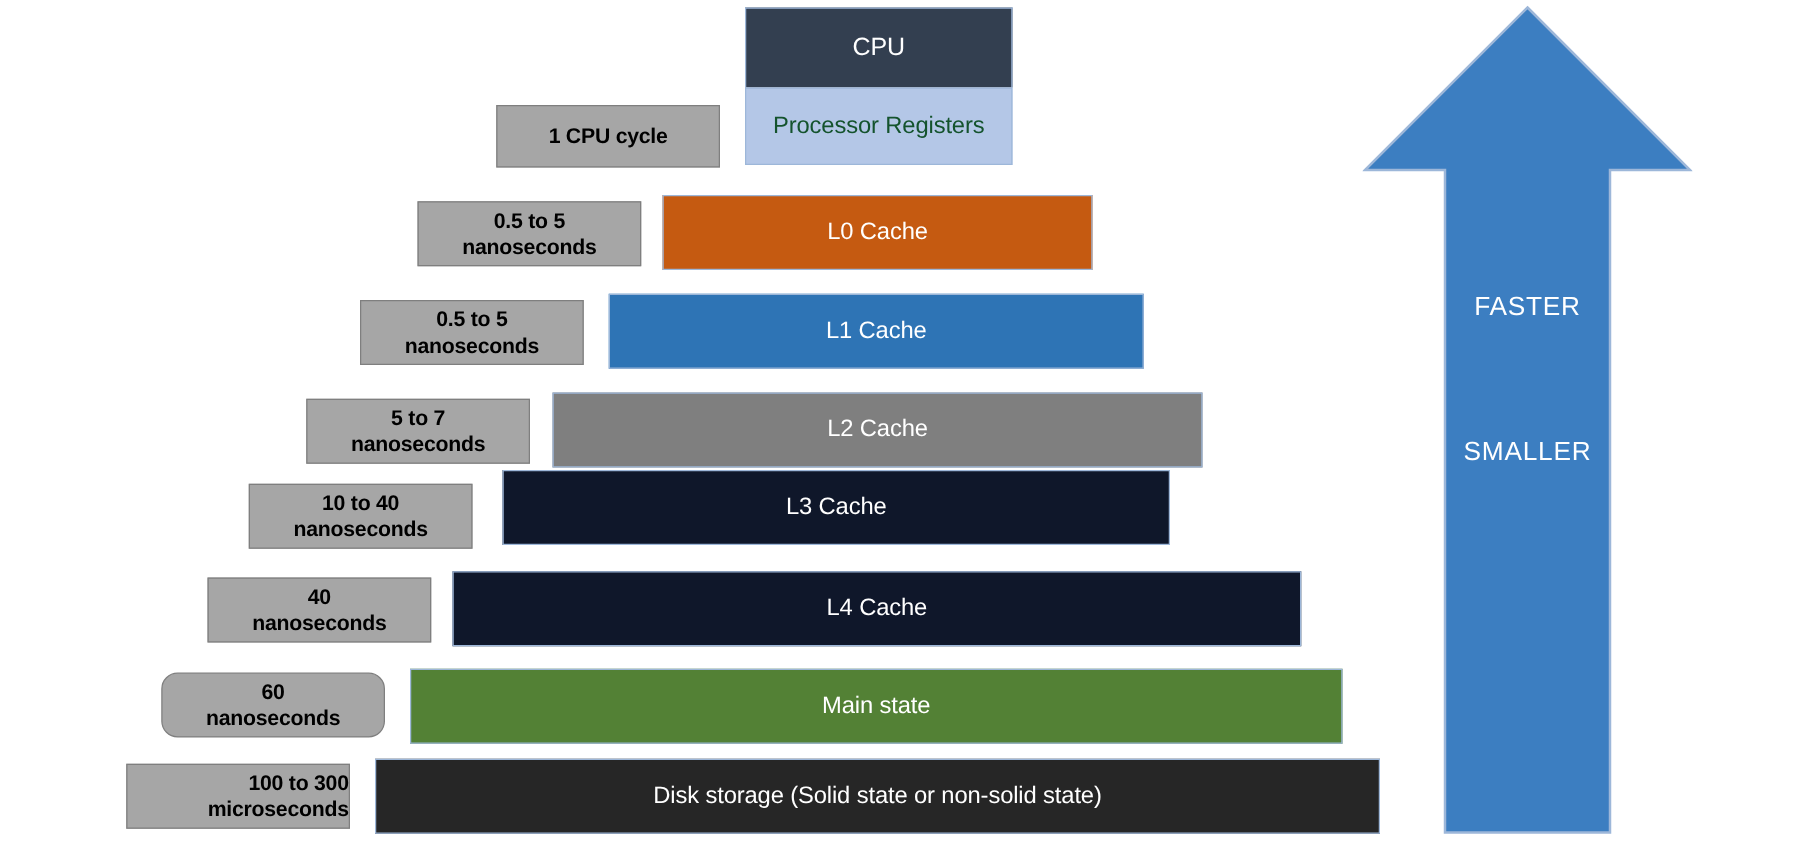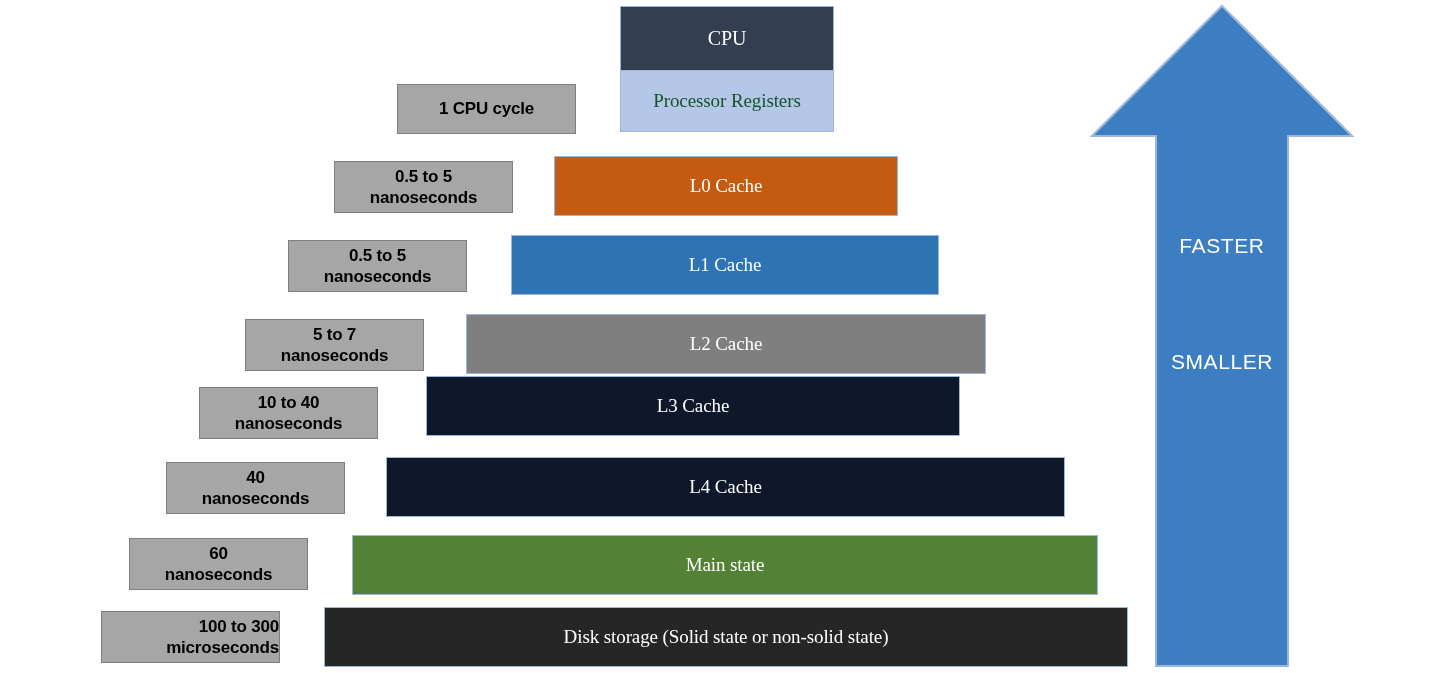--- a/index.html
+++ b/index.html
@@ -36,27 +36,26 @@
   .latency-box span { display: block; width: 100%; }
 
   
   .tier-bar {
     position: absolute;
     border: 1px solid #9DB7D9;
     display: flex;
     align-items: center;
     justify-content: center;
     color: #FFFFFF;
-    font-family: Liberation Serif, serif;
+    font-family: Liberation Sans, sans-serif;
     font-size: 19px;
     font-weight: normal;
     text-align: center;
     white-space: nowrap;
     letter-spacing: -0.1px;
-    margin-left: 24px;
   }
   .tier-bar.cpu-top { border-bottom: none; }
 
   
   #arrow-wrap {
     position: absolute;
     left: 1090px;
     top: 4px;
     width: 264px;
     height: 664px;
@@ -137,21 +136,21 @@
   <div class="latency-box" style="left:199px; top:387px; width:179px; height:52px;">
     <span style="white-space:pre-line;">10 to 40
 nanoseconds</span>
   </div>
 
   <div class="latency-box" style="left:166px; top:462px; width:179px; height:52px;">
     <span style="white-space:pre-line;">40
 nanoseconds</span>
   </div>
 
-  <div class="latency-box" style="left:129px; top:538px; width:179px; height:52px;">
+  <div class="latency-box" style="left:129px; top:538px; width:179px; height:52px;border-radius:13px;">
     <span style="white-space:pre-line;">60
 nanoseconds</span>
   </div>
 
   <div class="latency-box" style="left:101px; top:611px; width:179px; height:52px;">
     <span style="white-space:pre-line;text-align:right;">100 to 300
 microseconds</span>
   </div>
 
   <div id="arrow-wrap">

